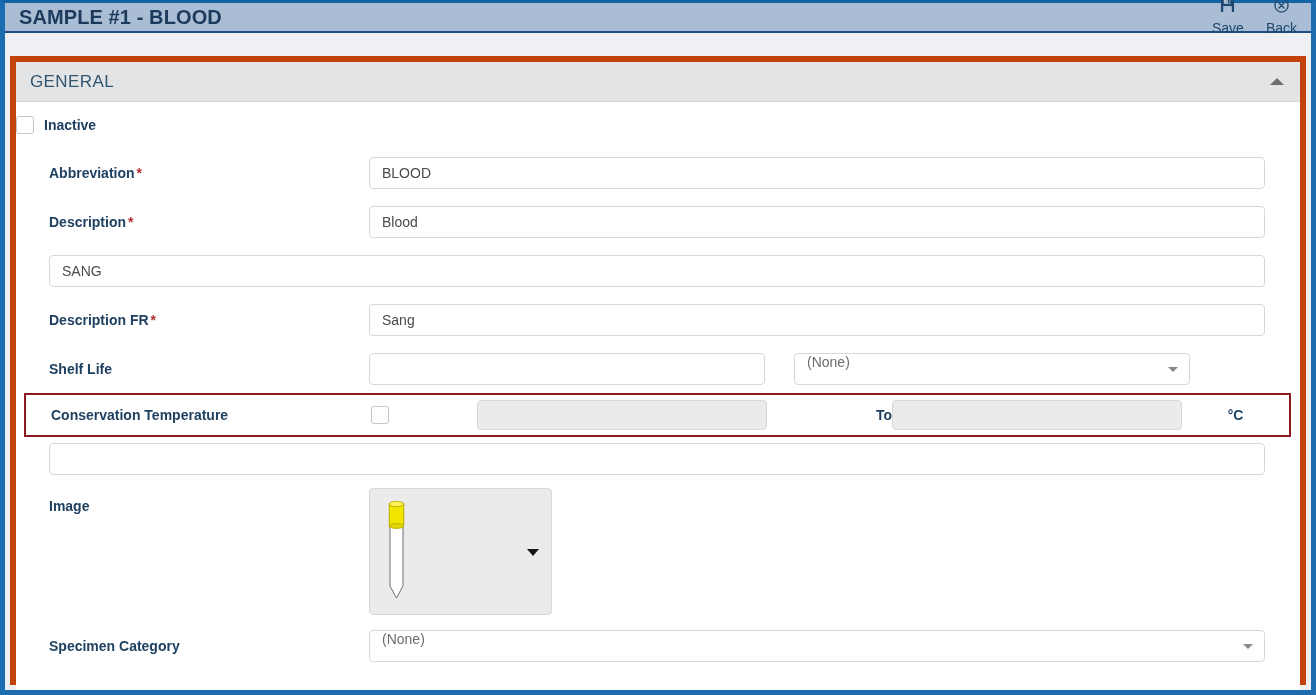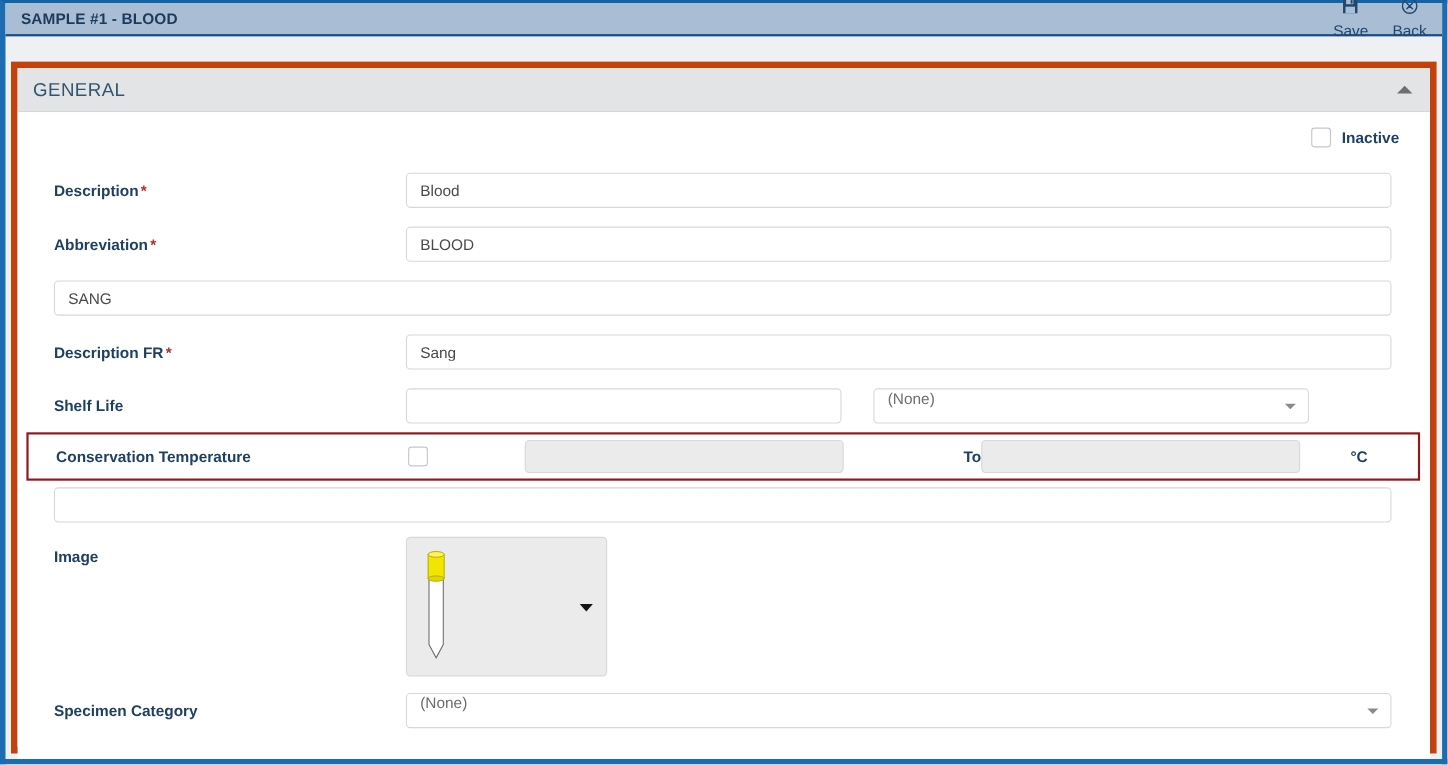--- a/index.html
+++ b/index.html
@@ -28,21 +28,21 @@
     width: 1306px;
     height: 30px;
     background: #a9bdd4;
     border-bottom: 2px solid #1b4f86;
     display: flex;
     align-items: center;
     justify-content: space-between;
     padding: 0 14px 0 14px;
   }
   .title-text {
-    font-size: 14px;
+    font-size: 20px;
     font-weight: bold;
     color: #1b3a5c;
     letter-spacing: .1px;
     white-space: nowrap;
   }
   .titlebar-actions {
     display: flex;
     align-items: center;
     gap: 22px;
   }
@@ -93,21 +93,21 @@
     position: relative;
     padding: 0;
     height: 588px;
     background: #ffffff;
   }
 
   
   .inactive-row {
     display: flex;
     align-items: center;
-    justify-content: flex-end;
+    justify-content: flex-start;
     height: 46px;
     padding-right: 28px;
     gap: 10px;
   }
   .chk {
     width: 18px; height: 18px;
     border: 1px solid #c3c7cc;
     border-radius: 3px;
     background: #fff;
     cursor: pointer;
@@ -296,30 +296,30 @@
 
       <div class="inactive-row">
         <div class="chk"></div>
         <div class="inactive-label">Inactive</div>
       </div>
 
       <div class="form">
 
         <div class="row">
           <div class="lbl">
+            <span>Abbreviation</span><span class="req">*</span>
+          </div>
+          <input class="inp full" type="text" value="BLOOD" style="">
+        </div>
+
+        <div class="row">
+          <div class="lbl">
             <span>Description</span><span class="req">*</span>
           </div>
           <input class="inp full" type="text" value="Blood" style="">
-        </div>
-
-        <div class="row">
-          <div class="lbl">
-            <span>Abbreviation</span><span class="req">*</span>
-          </div>
-          <input class="inp full" type="text" value="BLOOD" style="">
         </div>
 
         <div class="row">
           <input class="inp full" type="text" value="SANG" style="">
         </div>
 
         <div class="row">
           <div class="lbl">
             <span>Description FR</span><span class="req">*</span>
           </div>

